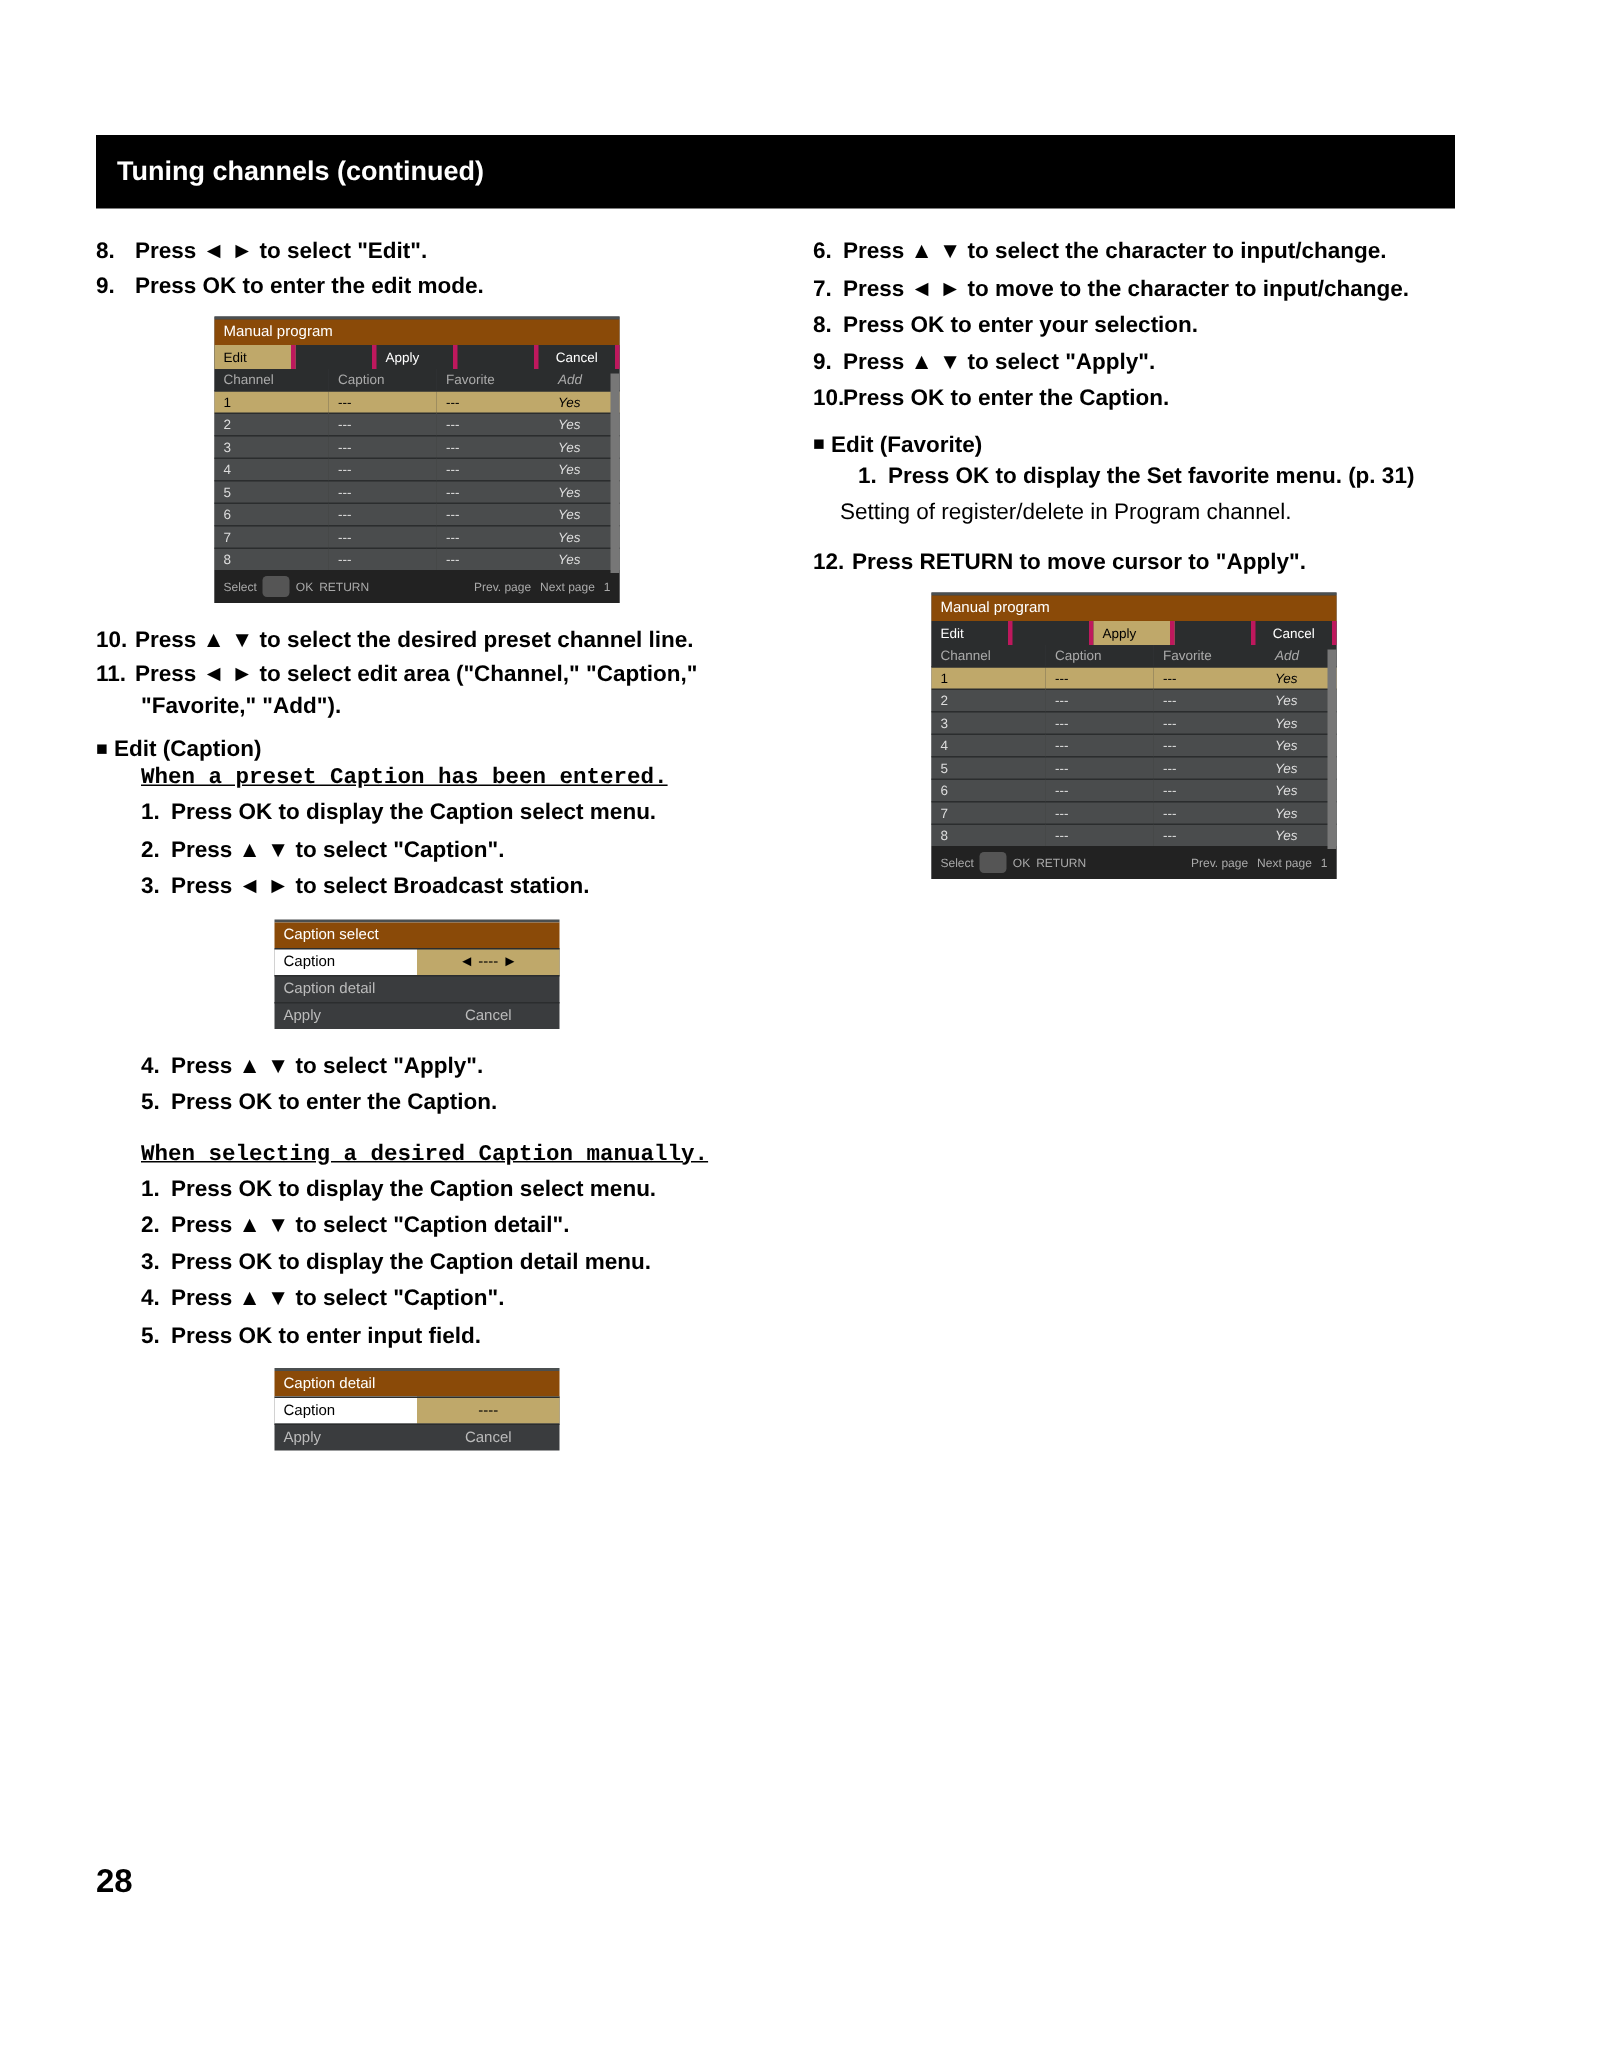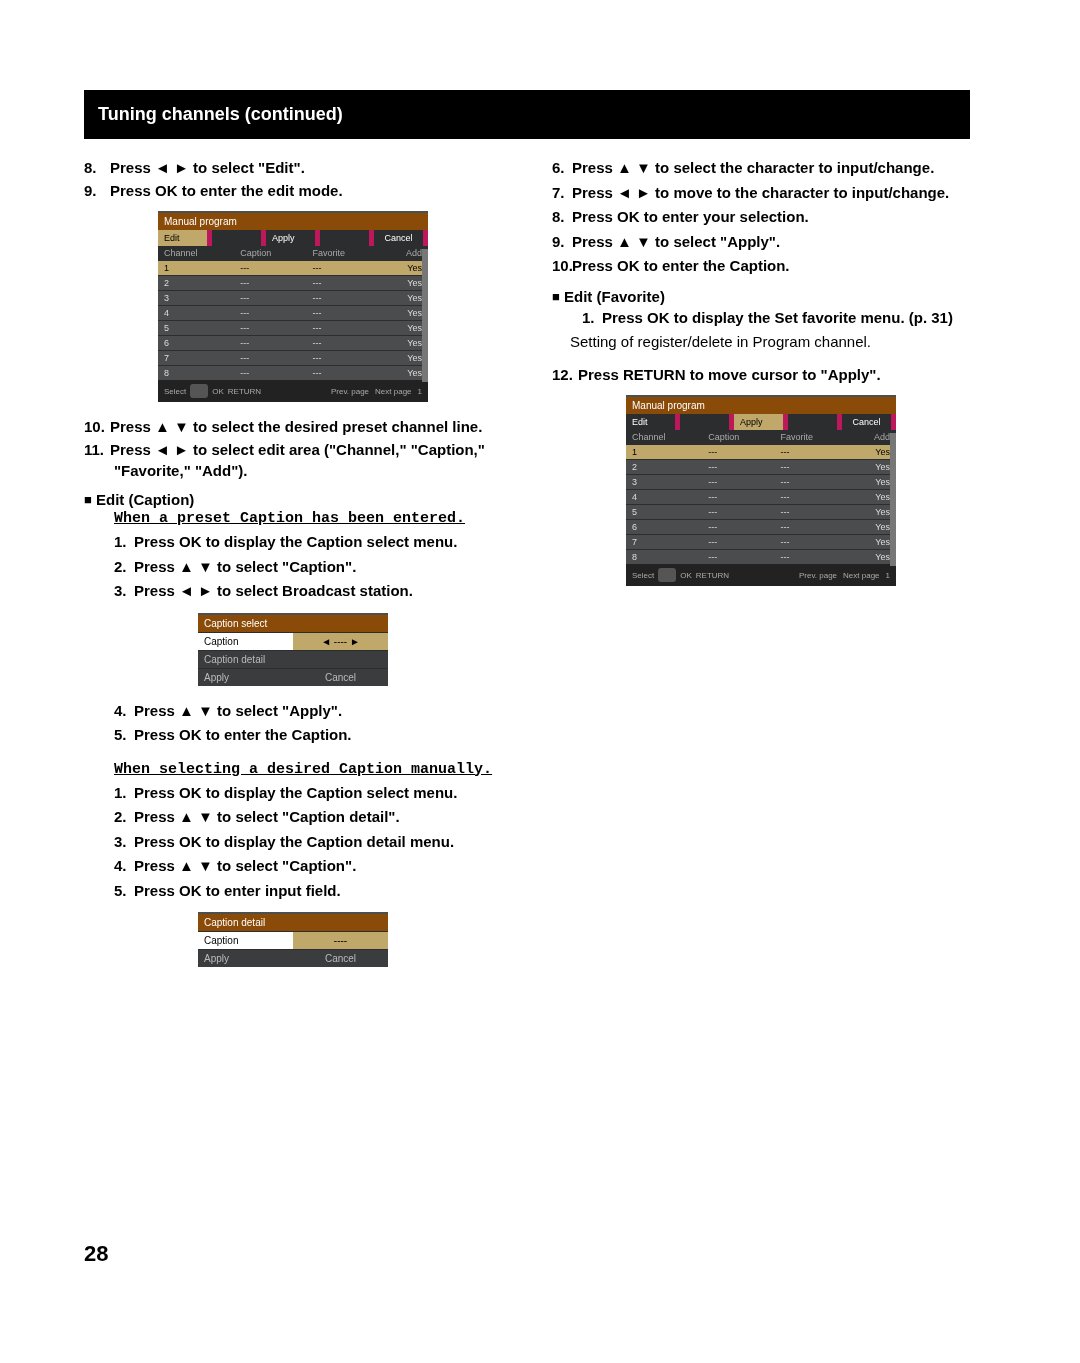--- a/index.html
+++ b/index.html
@@ -5,21 +5,21 @@
   body {
     font-family: Arial, Helvetica, sans-serif;
     margin: 0;
     padding: 0;
     background: #fff;
     width: 1080px;
     font-size: 15px;
     color: #000;
   }
   .page {
-    padding: 90px 110px 40px 84px;
+    padding: 90px 110px 40px 64px;
   }
   .title-bar {
     background: #000;
     color: #fff;
     font-weight: bold;
     font-size: 18px;
     padding: 14px 14px;
     margin-bottom: 16px;
   }
   .columns {
@@ -90,21 +90,21 @@
     font-size: 10px;
   }
   .osd .tabs {
     display: flex;
     background: #2b2d2e;
     font-size: 9px;
   }
   .osd .tabs div {
     flex: 1;
     padding: 3px 6px;
-    border-right: 5px solid #be185d;
+    border-right: 3px solid #be185d;
   }
   .osd .tabs div.sel {
     background: #bfa86a;
     color: #000;
   }
   .osd .tabs div.cancel {
     text-align: center;
   }
   .osd table {
     width: 100%;
@@ -123,21 +123,22 @@
     color: #ddd;
     padding: 2px 6px;
     border-top: 1px solid #2b2d2e;
     text-align: left;
   }
   .osd tr.hl td {
     background: #bfa86a;
     color: #000;
   }
   .osd .last-col {
-    text-align: right;
+    text-align: left;
+    font-style: italic;
   }
   .osd .scroll {
     position: absolute;
     right: 0;
     top: 36px;
     bottom: 20px;
     width: 6px;
     background: #777;
   }
   .osd .footer {

